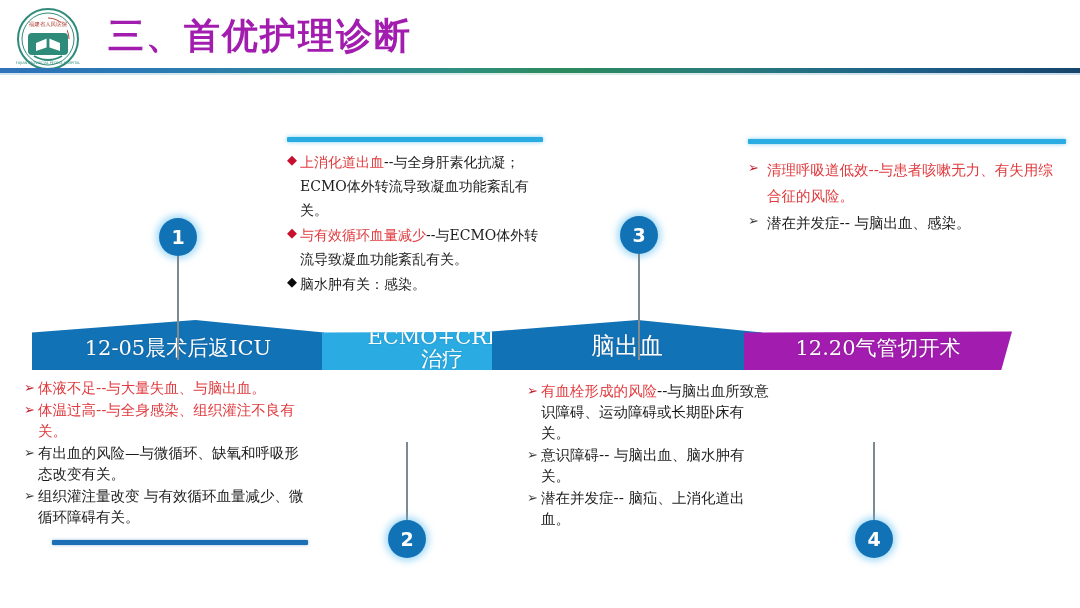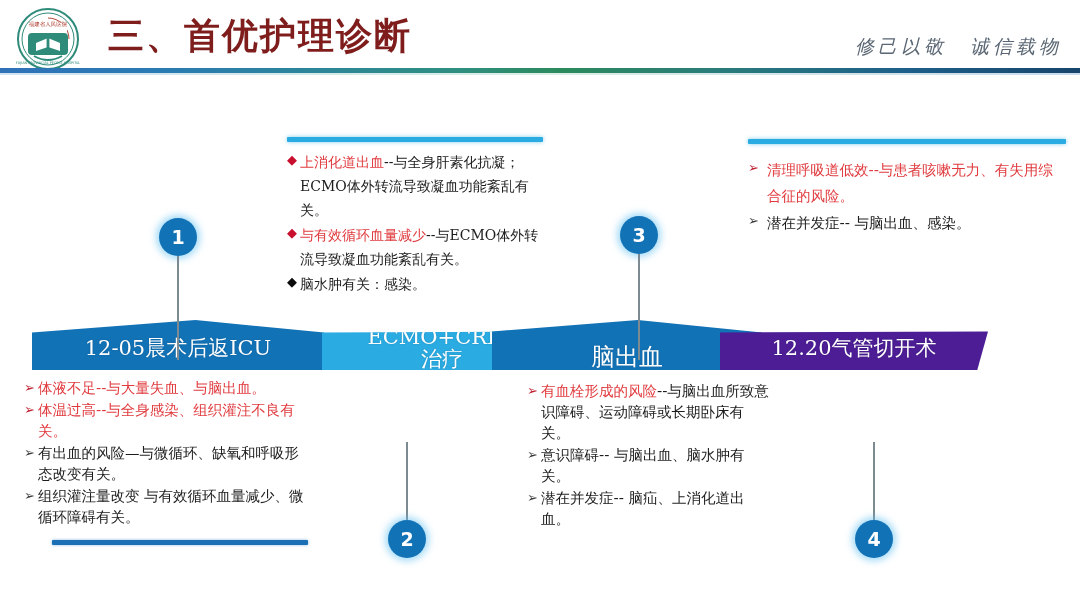--- a/index.html
+++ b/index.html
@@ -8,21 +8,21 @@
     background:#ffffff;
     font-family:"Liberation Sans","DejaVu Sans",sans-serif;
     overflow:hidden;position:relative;
   }
   
   .header{position:absolute;left:0;top:0;width:1080px;height:72px;}
   .logo{position:absolute;left:12px;top:6px;width:72px;height:66px;}
   .logo svg{display:block;}
   .page-title{
     position:absolute;left:108px;top:12px;
-    font-size:36px;font-weight:bold;color:#7f1d1d;
+    font-size:36px;font-weight:bold;color:#a21caf;
     letter-spacing:2px;white-space:nowrap;
     font-family:"DejaVu Sans","Liberation Sans",sans-serif;
   }
   .motto{
     position:absolute;right:18px;top:34px;
     font-size:19px;color:#5a6673;letter-spacing:4px;
     font-family:"DejaVu Serif","Liberation Serif",serif;
     font-style:italic;white-space:nowrap;
   }
   .header-rule{
@@ -40,22 +40,22 @@
   .seg span{
     color:#ffffff;font-size:21px;line-height:1.05;text-align:center;
     font-family:"DejaVu Serif","Liberation Serif",serif;
     text-shadow:0 0 2px rgba(0,0,0,.18);
   }
   .seg.s1{left:32px;width:292px;background:#1272b6;
      clip-path:polygon(0 25%,0 100%,100% 100%,100% 25%,56% 0);}
   .seg.s2{left:322px;width:240px;background:#2aabe2;
      clip-path:polygon(0 25%,0 100%,100% 100%,100% 23%,100% 23%);}
   .seg.s3{left:492px;width:270px;background:#1272b6;
-     clip-path:polygon(0 23%,0 100%,100% 100%,100% 25%,54% 0);align-items:flex-end;}
-  .seg.s4{left:720px;width:268px;background:#4c1d95;
+     clip-path:polygon(0 23%,0 100%,100% 100%,100% 25%,54% 0);}
+  .seg.s4{left:744px;width:268px;background:#a21caf;
      clip-path:polygon(0 25%,0 100%,96% 100%,100% 23%,100% 23%);}
   .seg.s2 span{margin-top:6px;}
   .seg.s4 span{margin-top:6px;}
   .seg.s1 span{margin-top:6px;}
   .seg.s3 span{margin-top:4px;font-size:24px;}
 
   
   .marker{position:absolute;}
   .marker .dot{
     width:38px;height:38px;border-radius:50%;
@@ -117,21 +117,20 @@
       <path d="M20 27 h32 a4 4 0 0 1 4 4 v14 a4 4 0 0 1 -4 4 h-32 a4 4 0 0 1 -4 -4 v-14 a4 4 0 0 1 4 -4 z" fill="#2e8b7a"></path>
       <path d="M36 32 L24 37 L24 45 L36 41 Z" fill="#ffffff"></path>
       <path d="M36 32 L48 37 L48 45 L36 41 Z" fill="#ffffff"></path>
       <rect x="34.6" y="30" width="2.8" height="14" fill="#2e8b7a"></rect>
       <path d="M22 50 Q36 58 50 50" fill="none" stroke="#2e8b7a" stroke-width="2"></path>
       <text x="36" y="58" font-size="3.4" fill="#2e8b7a" text-anchor="middle" font-family="DejaVu Sans, sans-serif">FUJIAN PROVINCIAL PEOPLE HOSPITAL</text>
     </svg>
   </div>
 
   <div class="page-title">三、首优护理诊断</div>
-  <div class="motto">修己以敬　诚信载物</div>
   <div class="header-rule"></div>
   <div class="header-rule-soft"></div>
 </div>
 
 <div class="banner">
   <div class="seg s1">
     <span>12-05晨术后返ICU</span>
   </div>
   <div class="seg s2">
     <span style="white-space:pre-line">ECMO+CRRT

